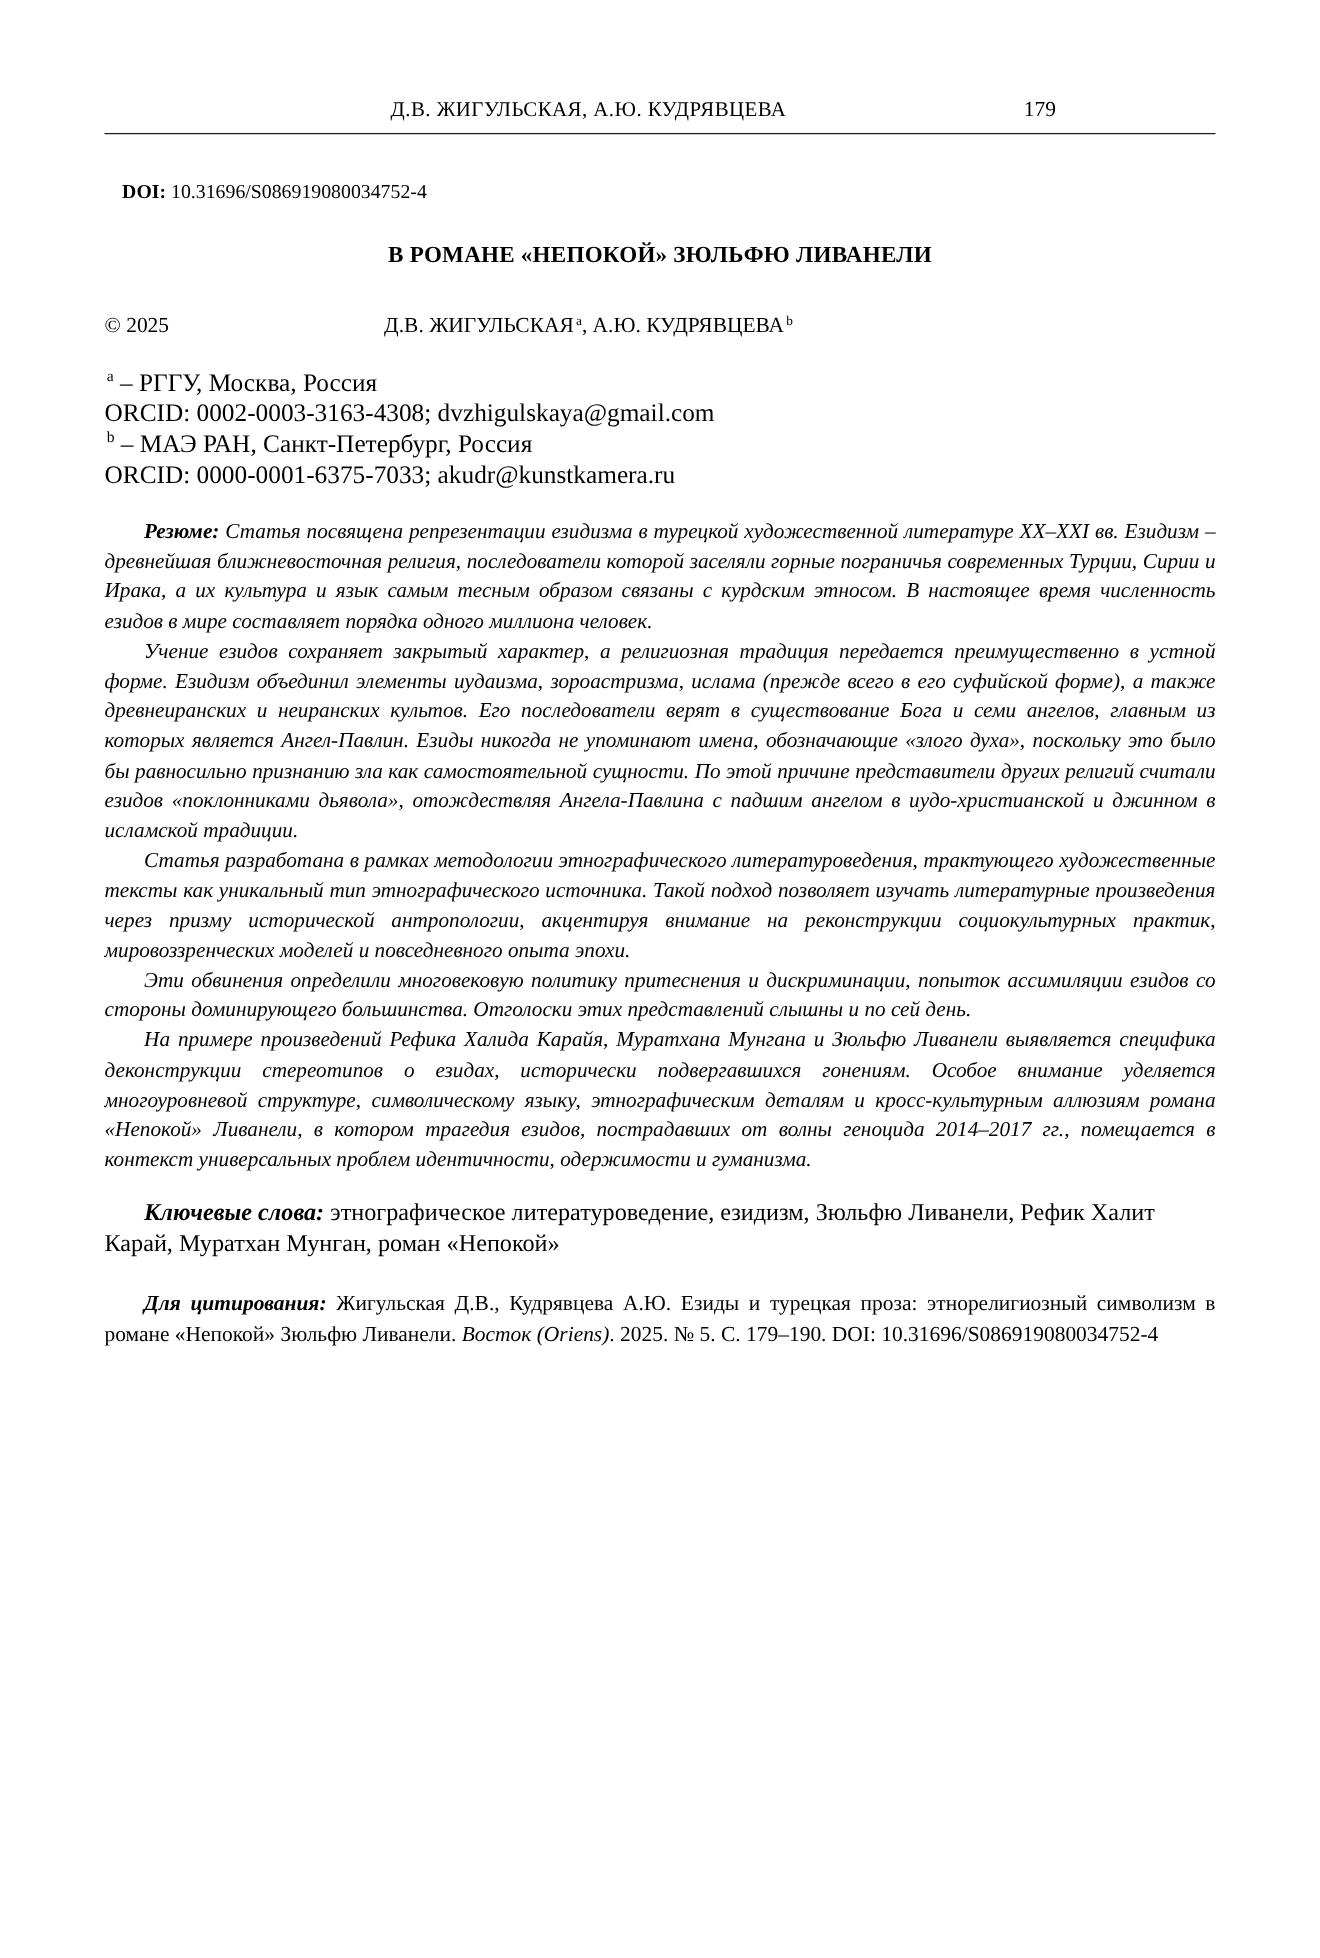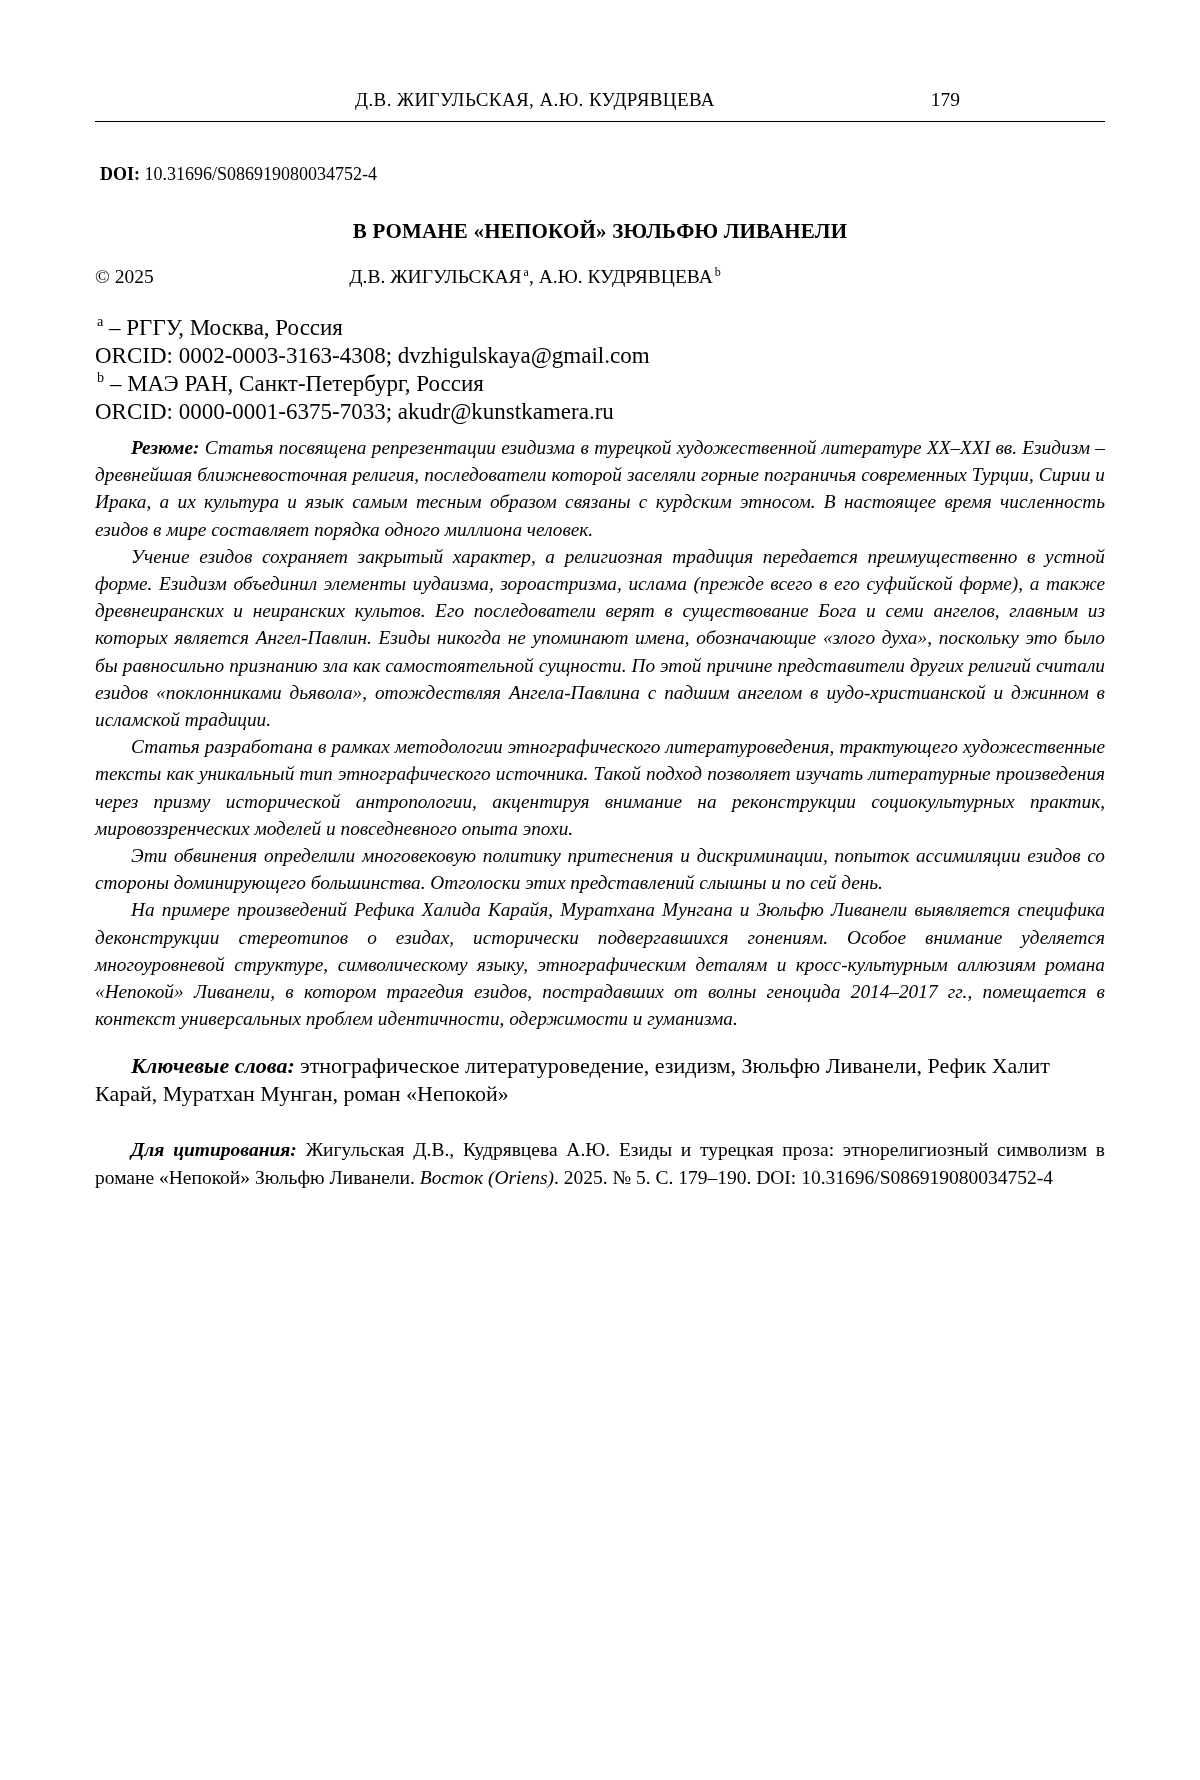--- a/index.html
+++ b/index.html
@@ -41,41 +41,41 @@
     letter-spacing: 0;
   }
   .head-rule {
     margin-top: 9px;
     border-top: 1.6px solid #000000;
     height: 0;
   }
 
   
   .doi {
-    margin: 40px 0 0 5px;
+    margin: 40px 0 0 16px;
     font-size: 18px;
     line-height: 24px;
   }
   .doi b { font-weight: bold; }
 
   
   .title {
     margin: 30px 0 0 0;
     text-align: center;
     font-size: 21px;
     font-weight: bold;
     line-height: 30px;
     letter-spacing: 0.2px;
   }
   .title-line { display: block; }
 
   
   .byline {
     position: relative;
-    margin-top: 18px;
+    margin-top: 38px;
     text-align: center;
     padding-right: 130px;
     font-size: 19.5px;
     line-height: 26px;
     white-space: nowrap;
   }
   .copyright {
     position: absolute;
     left: 0;
     top: 0;
@@ -92,21 +92,21 @@
     margin-top: 24px;
     text-align: left;
     padding-right: 140px;
     font-size: 23px;
     line-height: 28px;
   }
   .aff-line { white-space: nowrap; }
 
   
   .abstract {
-    margin-top: 8px;
+    margin-top: 24px;
     font-style: italic;
     font-size: 19.3px;
     line-height: 27.2px;
     text-align: justify;
   }
   .abs-p {
     margin: 0;
     text-indent: 36px;
   }
   .abs-label { font-weight: bold; }

